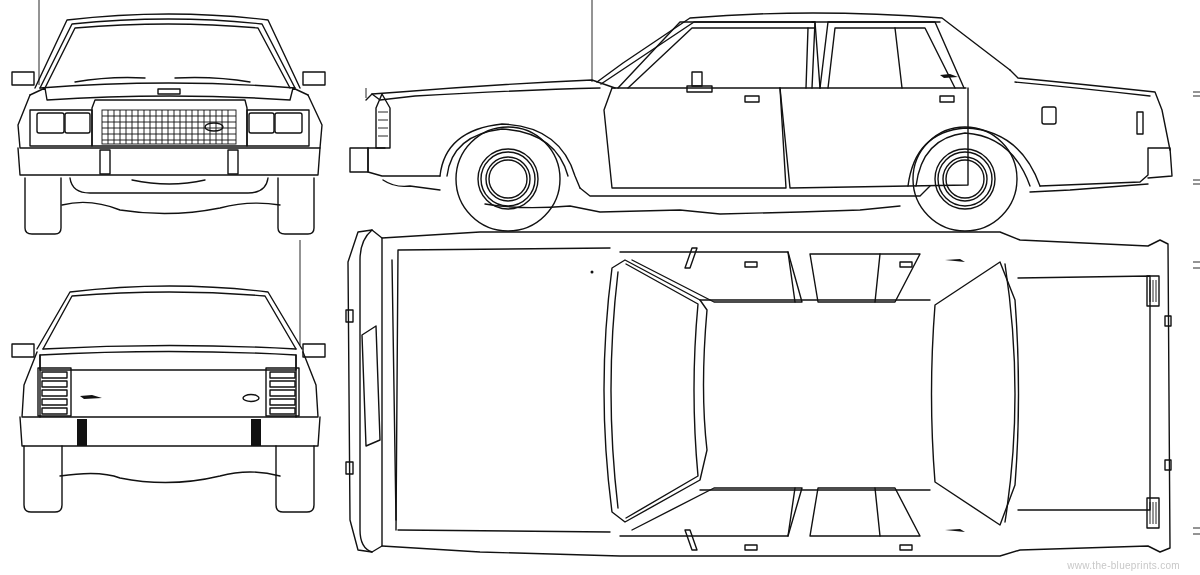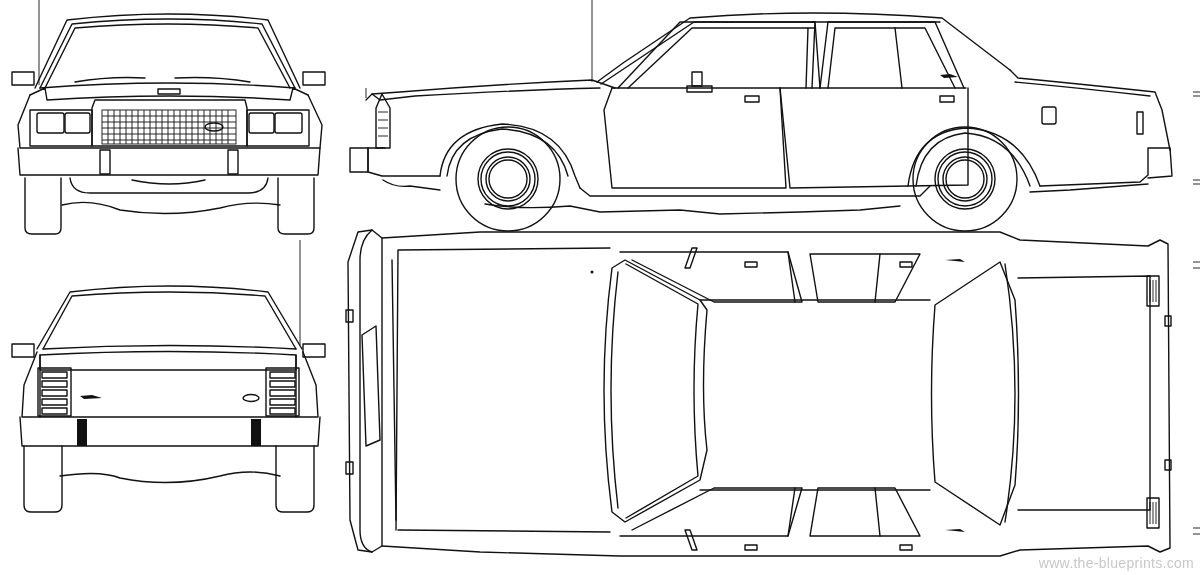--- a/index.html
+++ b/index.html
@@ -1,21 +1,21 @@
 <!DOCTYPE html>
 <html><head>
 <meta charset="utf-8">
 <style>
   html,body{margin:0;padding:0;background:#ffffff;}
   body{width:1200px;height:575px;overflow:hidden;position:relative;font-family:"Liberation Sans",sans-serif;}
   svg{position:absolute;left:0;top:0;}
   .ln{fill:none;stroke:#111;stroke-width:1.4;stroke-linejoin:round;stroke-linecap:round;}
   .thin{fill:none;stroke:#111;stroke-width:0.9;}
   .fill{fill:#111;stroke:none;}
-  .wm{position:absolute;right:6px;bottom:4px;font-size:14px;color:#c8c8c8;letter-spacing:0.3px;}
+  .wm{position:absolute;right:20px;bottom:4px;font-size:10px;color:#c8c8c8;letter-spacing:0.3px;}
 </style>
 </head>
 <body>
 
 <svg width="1200" height="575" viewBox="0 0 1200 575">
 
   <g>
     <line class="thin" x1="39" y1="0" x2="39" y2="85"></line>
 
     <path class="ln" d="M35,88 L67,20 Q170,8 268,20 L300,88"></path>

